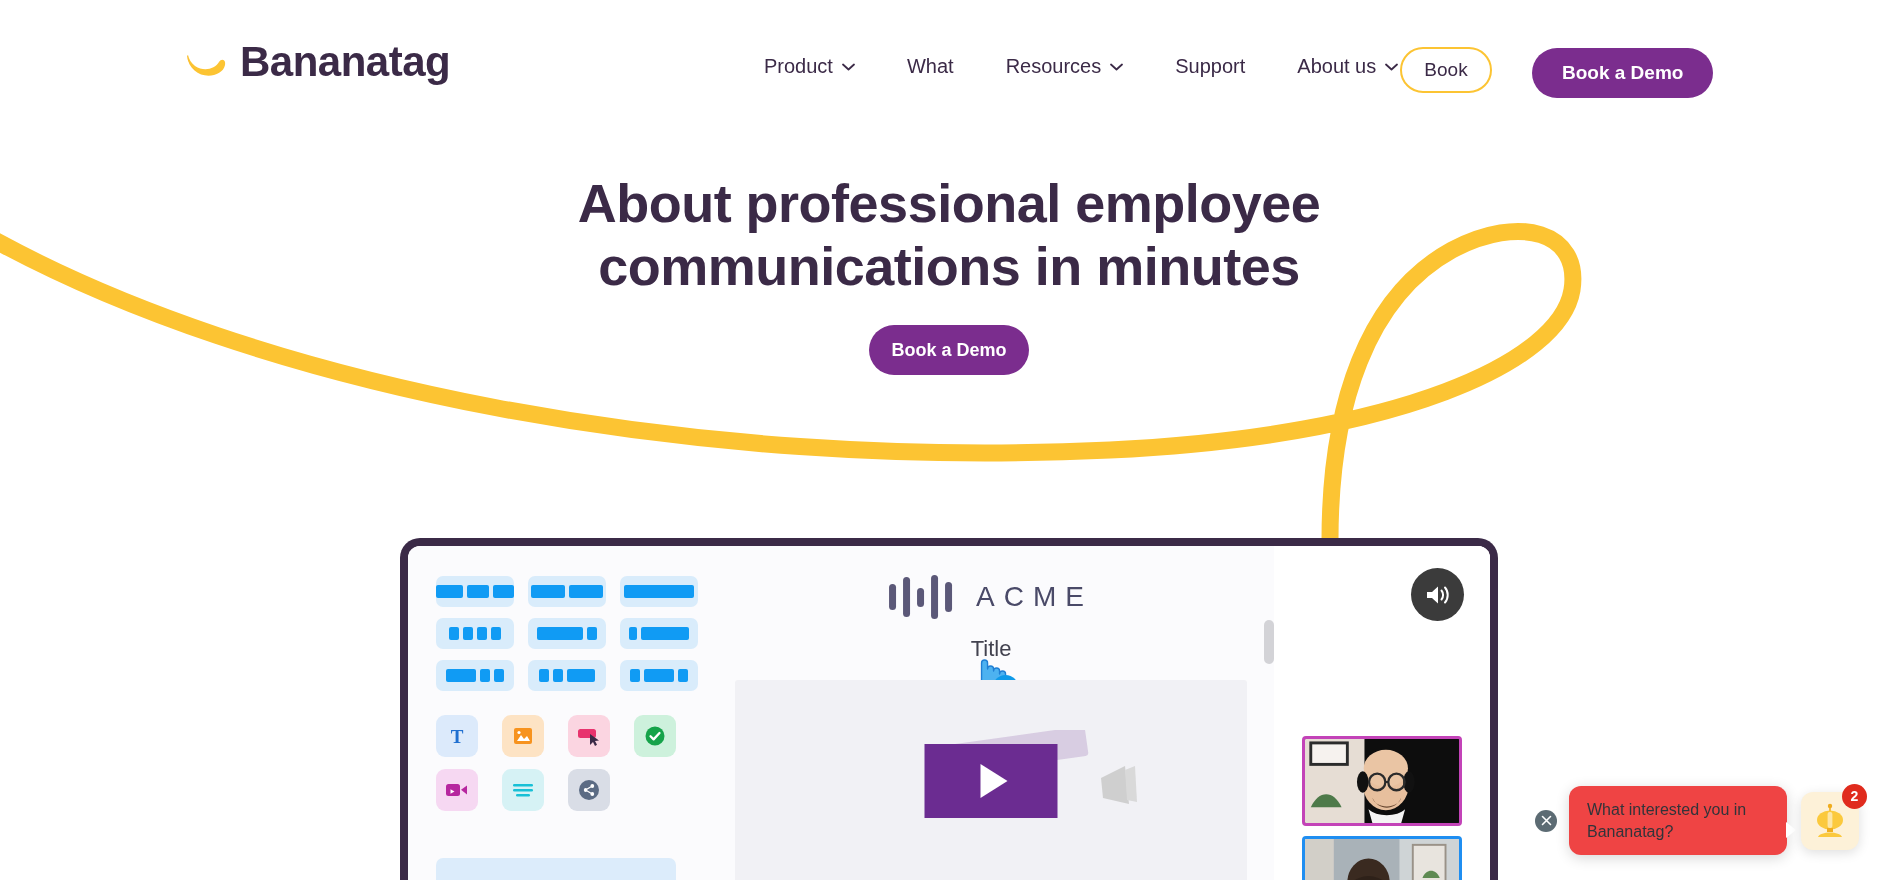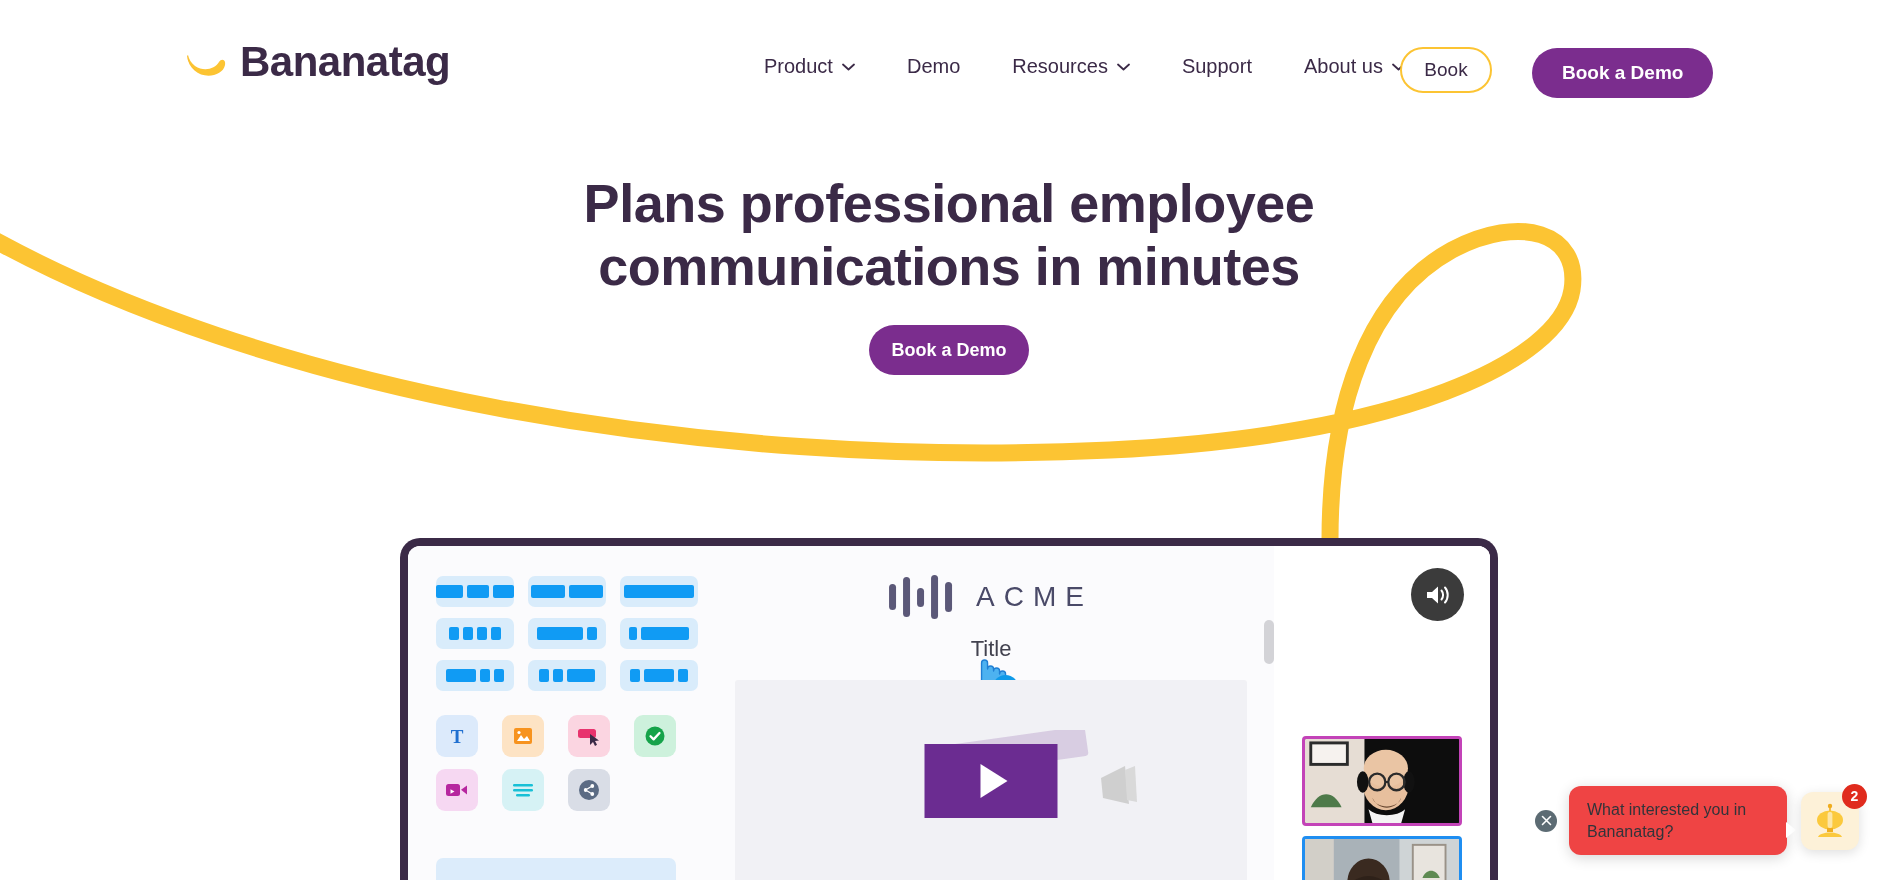--- a/index.html
+++ b/index.html
@@ -187,21 +187,21 @@
     <nav class="nav">
       <div class="nav-item">
         <span>Product</span>
         <span class="caret">
           <svg viewBox="0 0 13 8" width="13" height="8">
               <path d="M1 1.5 L6.5 6.5 L12 1.5" fill="none" stroke="#3b2a47" stroke-width="1.8" stroke-linecap="round" stroke-linejoin="round"></path>
             </svg>
         </span>
       </div>
       <div class="nav-item">
-        <span>Demo</span>
+        <span>What</span>
       </div>
       <div class="nav-item">
         <span>Resources</span>
         <span class="caret">
           <svg viewBox="0 0 13 8" width="13" height="8">
               <path d="M1 1.5 L6.5 6.5 L12 1.5" fill="none" stroke="#3b2a47" stroke-width="1.8" stroke-linecap="round" stroke-linejoin="round"></path>
             </svg>
         </span>
       </div>
       <div class="nav-item">
@@ -216,21 +216,21 @@
         </span>
       </div>
     </nav>
 
     <div class="btn-login">Book</div>
     <div class="btn-demo-nav">Book a Demo</div>
   </div>
 
   <div class="hero">
     <h1 class="hero-title">
-      <span>Plans professional employee</span><br>
+      <span>About professional employee</span><br>
       <span>communications in minutes</span>
     </h1>
     <div class="btn-demo-hero">Book a Demo</div>
   </div>
 
   <div class="laptop">
     <div class="app">
 
       <div class="app-left">
         <div class="blockgrid" id="blockgrid">

